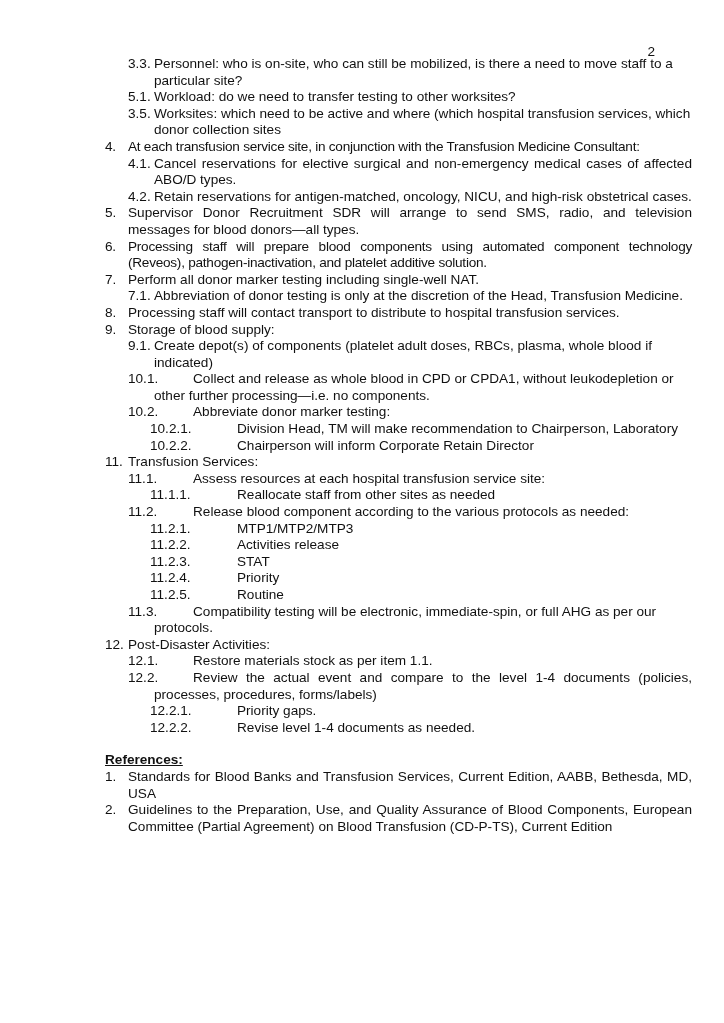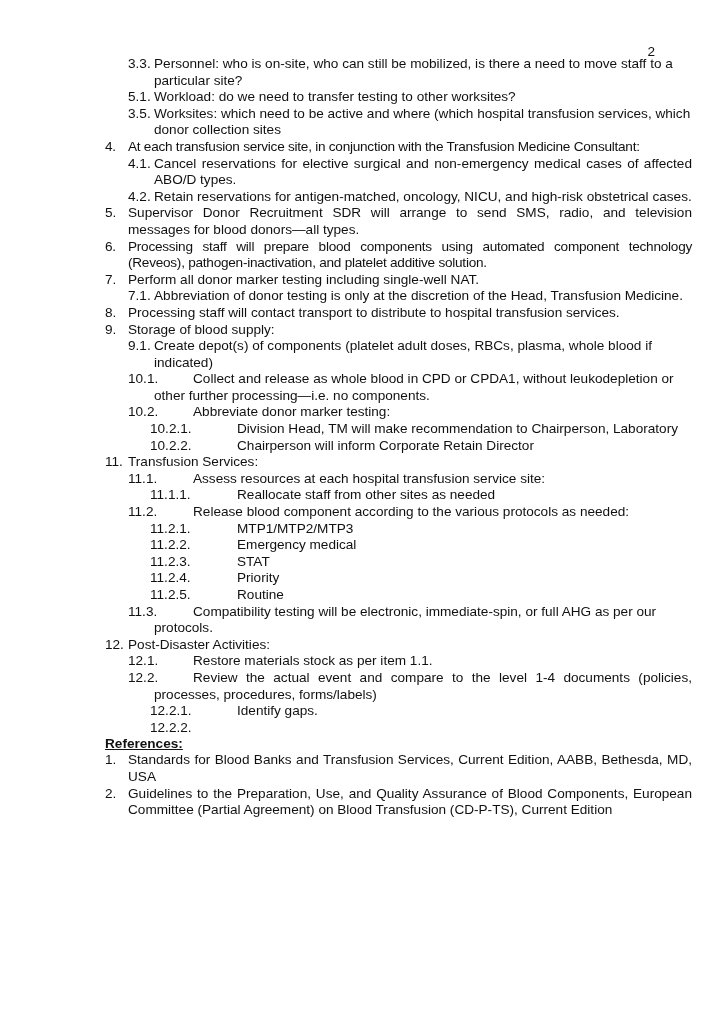--- a/index.html
+++ b/index.html
@@ -44,27 +44,27 @@
   <div class="line l2"><span class="num">9.1.</span><span>Create depot(s) of components (platelet adult doses, RBCs, plasma, whole blood if indicated)</span></div>
   <div class="line l2t"><span class="num">10.1.</span><span>Collect and release as whole blood in CPD or CPDA1, without leukodepletion or other further processing—i.e. no components.</span></div>
   <div class="line l2t"><span class="num">10.2.</span><span>Abbreviate donor marker testing:</span></div>
   <div class="line l3t just"><span class="num">10.2.1.</span><span>Division Head, TM will make recommendation to Chairperson, Laboratory</span></div>
   <div class="line l3t"><span class="num">10.2.2.</span><span>Chairperson will inform Corporate Retain Director</span></div>
   <div class="line l1"><span class="num">11.</span><span>Transfusion Services:</span></div>
   <div class="line l2t"><span class="num">11.1.</span><span>Assess resources at each hospital transfusion service site:</span></div>
   <div class="line l3t"><span class="num">11.1.1.</span><span>Reallocate staff from other sites as needed</span></div>
   <div class="line l2t"><span class="num">11.2.</span><span>Release blood component according to the various protocols as needed:</span></div>
   <div class="line l3t"><span class="num">11.2.1.</span><span>MTP1/MTP2/MTP3</span></div>
-  <div class="line l3t"><span class="num">11.2.2.</span><span>Emergency medical</span></div>
+  <div class="line l3t"><span class="num">11.2.2.</span><span>Activities release</span></div>
   <div class="line l3t"><span class="num">11.2.3.</span><span>STAT</span></div>
   <div class="line l3t"><span class="num">11.2.4.</span><span>Priority</span></div>
   <div class="line l3t"><span class="num">11.2.5.</span><span>Routine</span></div>
   <div class="line l2t"><span class="num">11.3.</span><span>Compatibility testing will be electronic, immediate-spin, or full AHG as per our protocols.</span></div>
   <div class="line l1"><span class="num">12.</span><span>Post-Disaster Activities:</span></div>
   <div class="line l2t"><span class="num">12.1.</span><span>Restore materials stock as per item 1.1.</span></div>
   <div class="line l2t just"><span class="num">12.2.</span><span>Review the actual event and compare to the level 1-4 documents (policies, processes, procedures, forms/labels)</span></div>
-  <div class="line l3t"><span class="num">12.2.1.</span><span>Identify gaps.</span></div>
-  <div class="line l3t"><span class="num">12.2.2.</span></div>
+  <div class="line l3t"><span class="num">12.2.1.</span><span>Priority gaps.</span></div>
+  <div class="line l3t"><span class="num">12.2.2.</span><span>Revise level 1-4 documents as needed.</span></div>
 
   <div class="line ref-head">References:</div>
   <div class="line l1 just"><span class="num">1.</span><span>Standards for Blood Banks and Transfusion Services, Current Edition, AABB, Bethesda, MD, USA</span></div>
   <div class="line l1 just"><span class="num">2.</span><span>Guidelines to the Preparation, Use, and Quality Assurance of Blood Components, European Committee (Partial Agreement) on Blood Transfusion (CD-P-TS), Current Edition</span></div>
 </div>
 
 </body></html>

